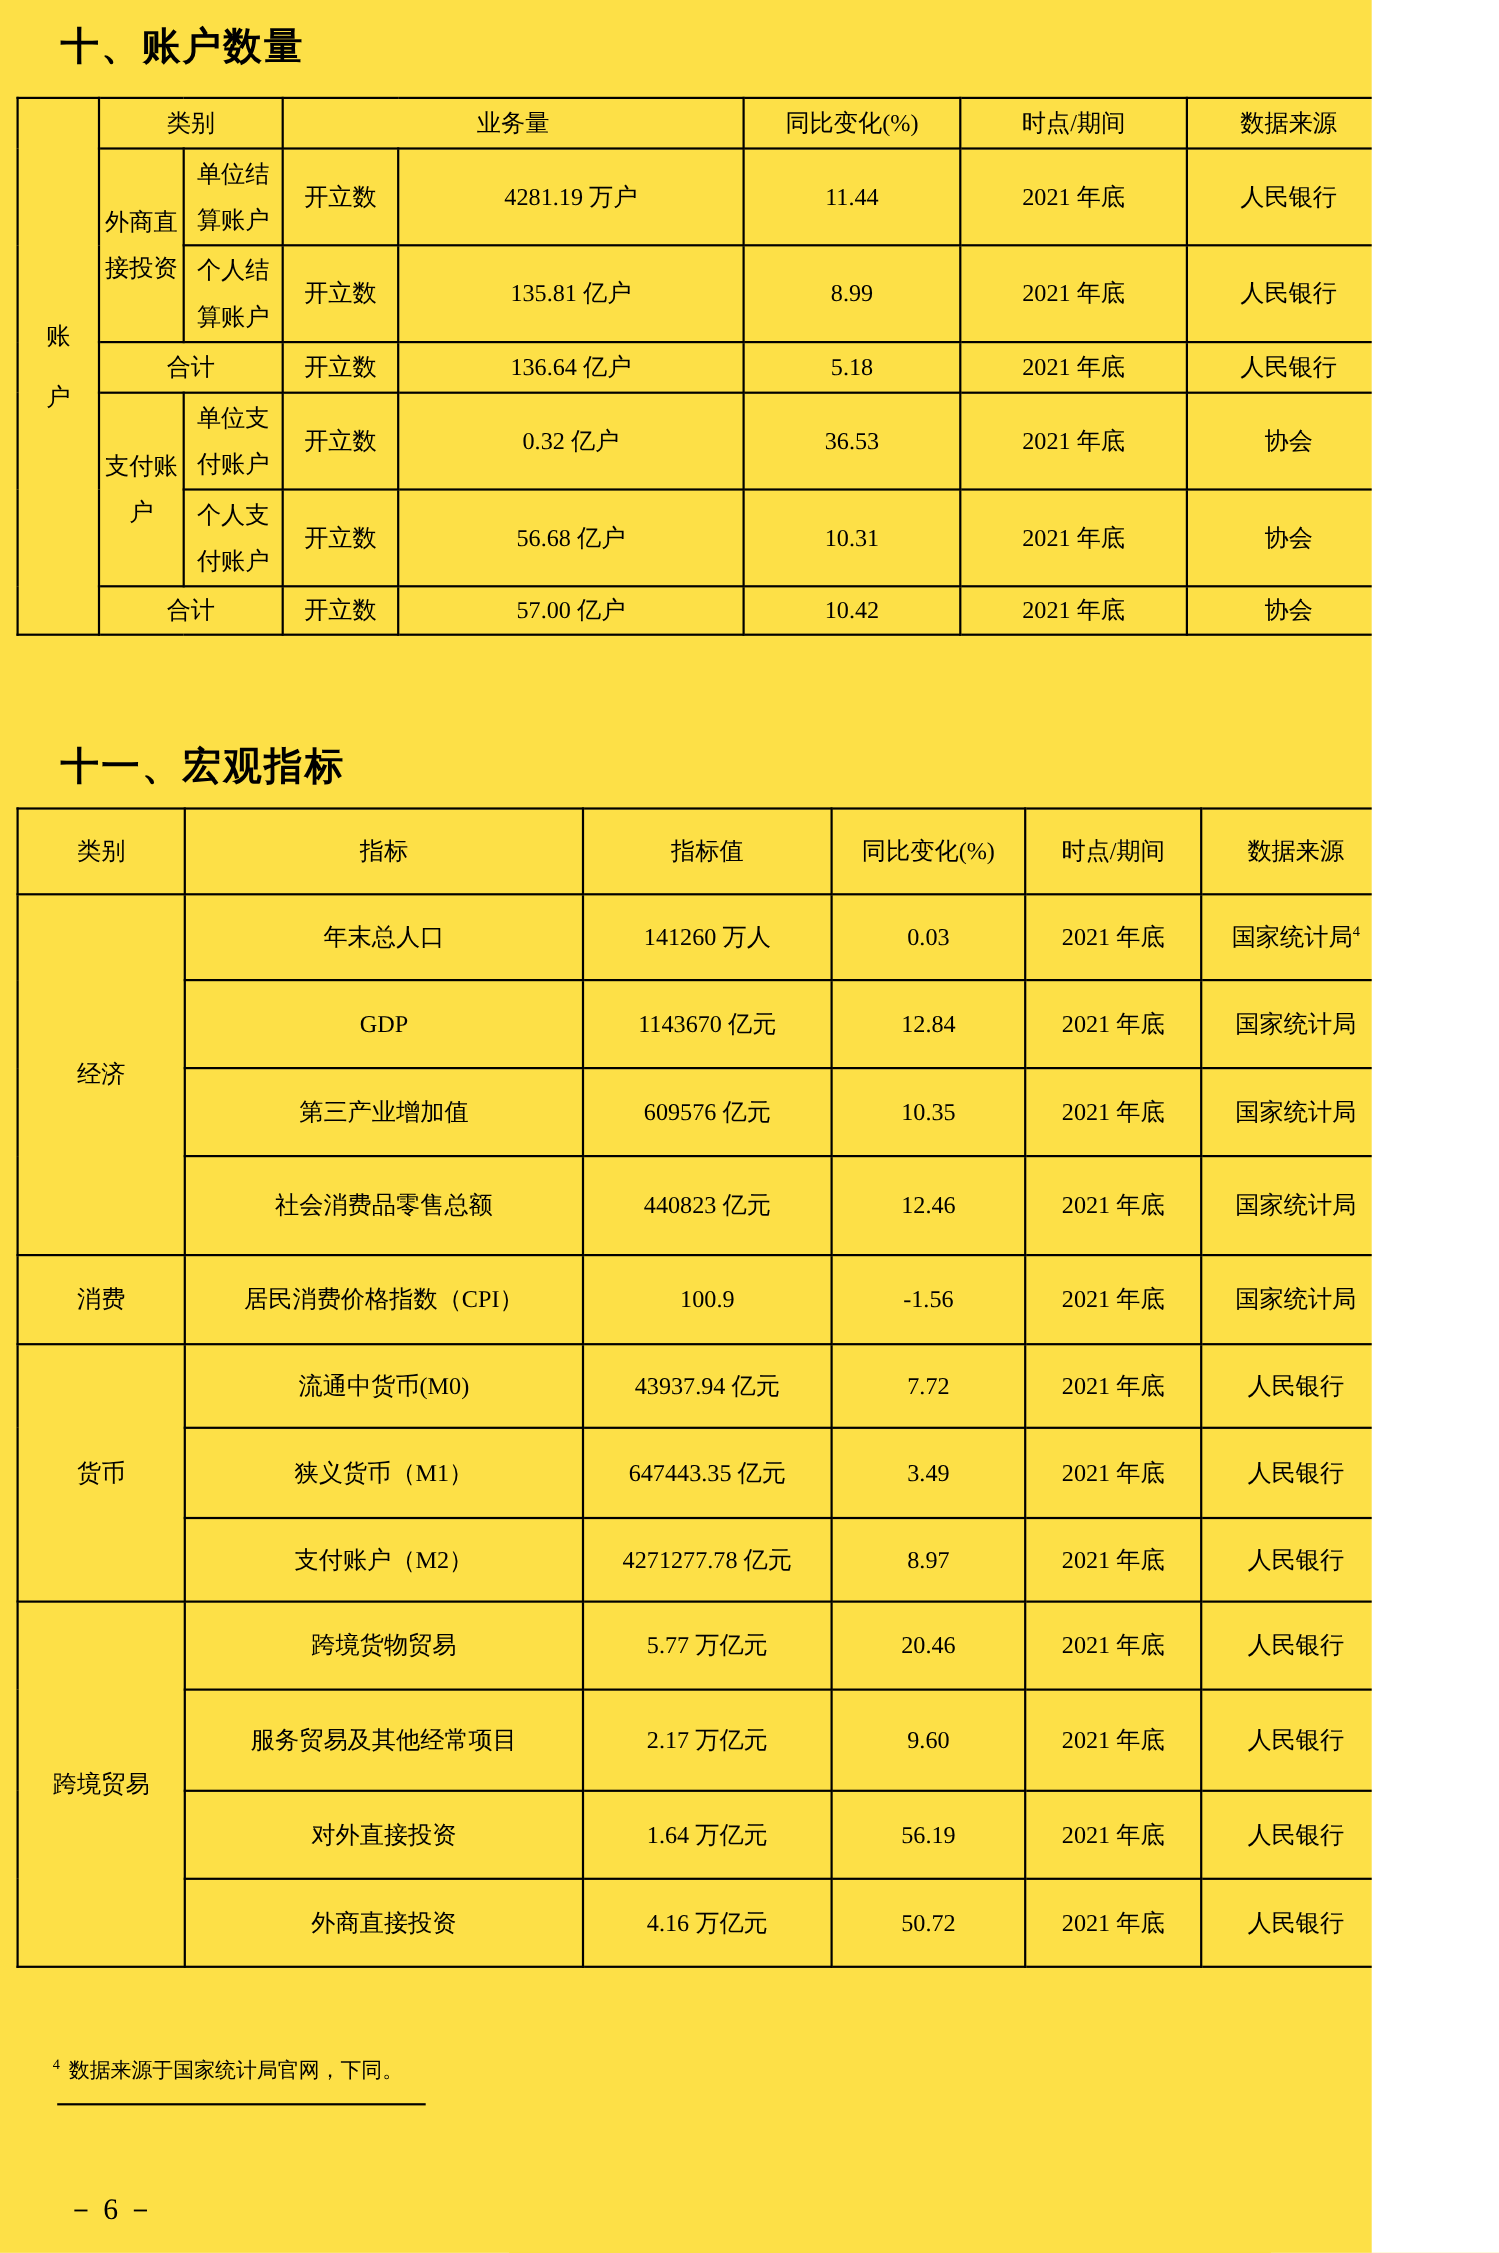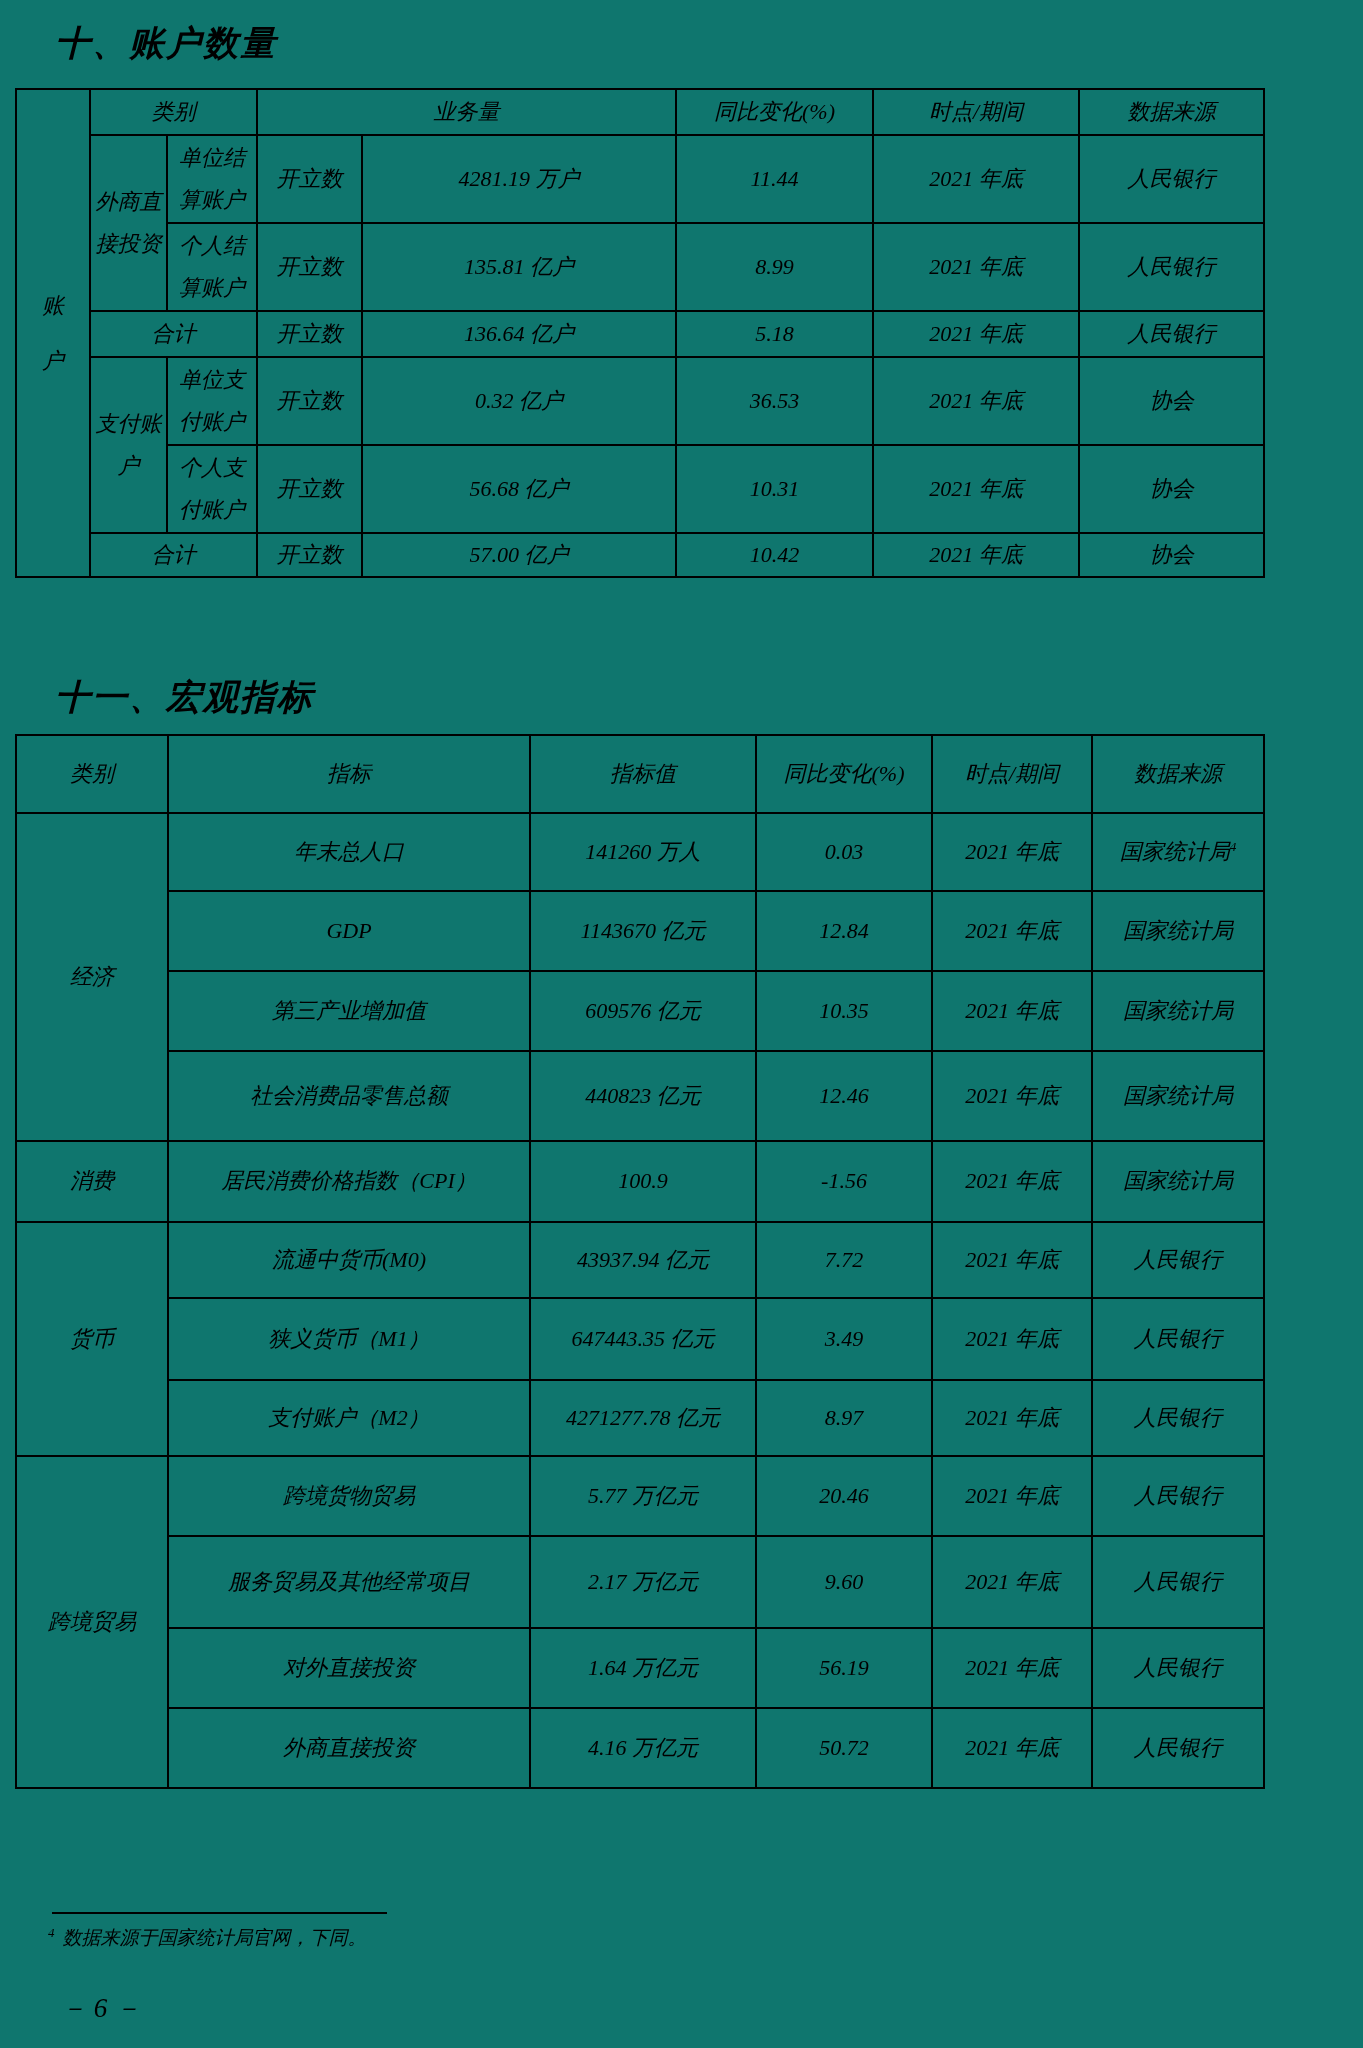--- a/index.html
+++ b/index.html
@@ -1,35 +1,35 @@
 <!DOCTYPE html>
 <html><head>
 <meta charset="utf-8">
 <style>
   html,body{margin:0;padding:0;}
   body{width:1363px;height:2048px;background:#ffffff;color:#000;
        font-family:"Liberation Serif","DejaVu Serif",serif;}
-  .page{position:relative;width:1363px;height:2048px;background:#0f766e;overflow:hidden;font-style:italic;}
+  .page{position:relative;width:1247px;height:2048px;background:#fde047;overflow:hidden;}
   .section-title{position:absolute;margin:0;font-family:"Liberation Sans","DejaVu Sans",sans-serif;
        font-weight:bold;font-size:35px;line-height:1.2;color:#000;letter-spacing:2px;}
   .t1{top:22px;left:55px;}
   .t2{top:676px;left:55px;}
   table.tbl{position:absolute;border-collapse:collapse;table-layout:fixed;width:1248px;
        font-size:22px;color:#000;}
   .tbl1{top:88px;left:15px;}
   .tbl2{top:734px;left:15px;}
   table.tbl td{border:2px solid #000;text-align:center;vertical-align:middle;
        padding:0 4px;overflow:hidden;}
   .tbl1 td{line-height:1.9;}
   .tbl2 td{line-height:1.4;}
   .vlab{width:1.2em;margin:0 auto;line-height:2.5;}
   sup.fn-ref{font-size:60%;vertical-align:super;}
   .footnote-rule{position:absolute;top:1912px;left:52px;width:335px;height:0;
        border-top:2px solid #000;}
-  .footnote{position:absolute;top:1924px;left:48px;font-size:19px;line-height:1.4;color:#000;}
+  .footnote{position:absolute;top:1868px;left:48px;font-size:19px;line-height:1.4;color:#000;}
   .footnote sup{font-size:13px;margin-right:8px;}
   .page-number{position:absolute;top:1990px;left:60px;font-size:27px;color:#000;}
 </style>
 </head>
 <body>
 
 <div class="page">
 
   <h1 class="section-title t1">十、账户数量</h1>
 

